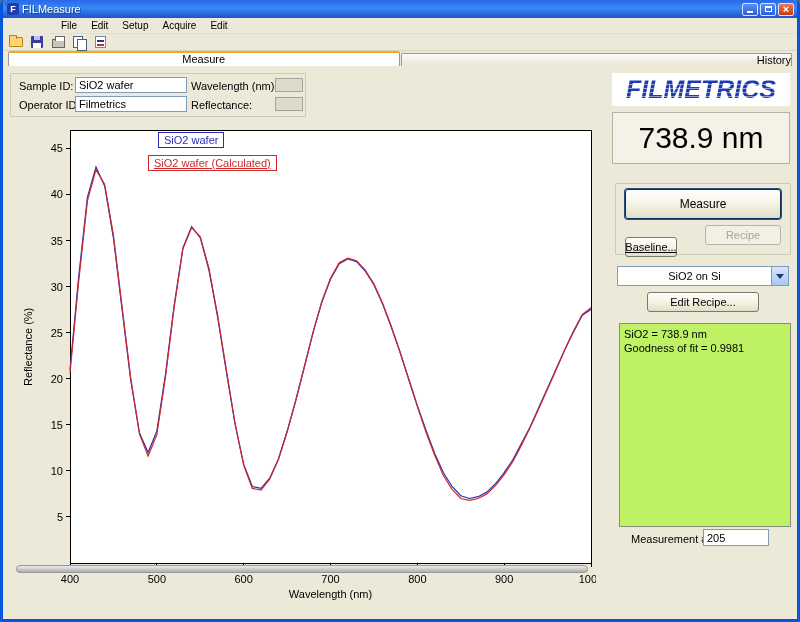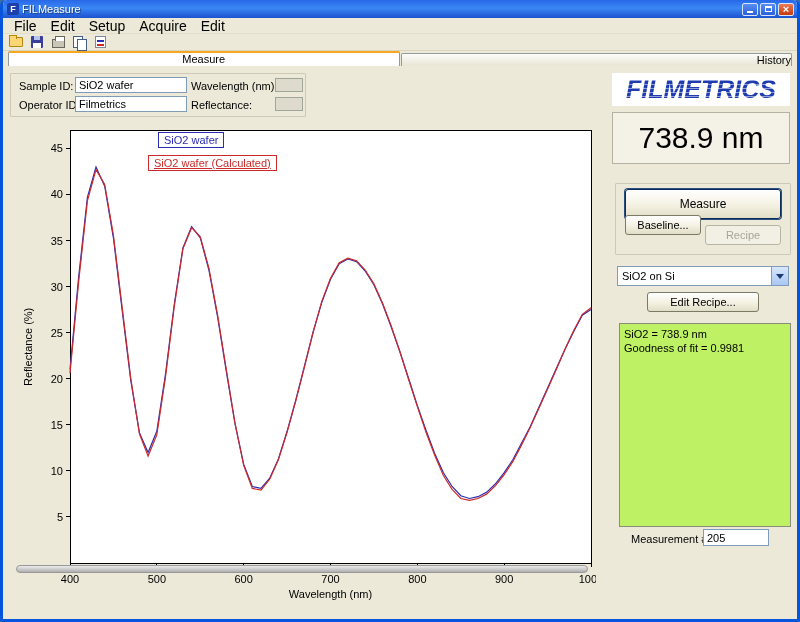--- a/index.html
+++ b/index.html
@@ -33,21 +33,21 @@
     display:flex; align-items:center; justify-content:center; cursor:default;
   }
   .winbtn.minmax { background:linear-gradient(180deg,#5a8ef5,#2b61d8); }
   .winbtn.close { background:linear-gradient(180deg,#ee7a57,#c13a11); }
   .glyph-min { display:block; width:6px; height:2px; background:#fff; margin-top:6px; }
   .glyph-max { display:block; width:7px; height:6px; border:1px solid #fff; border-top:2px solid #fff; }
   .glyph-close { color:#fff; font-size:11px; font-weight:bold; line-height:1; }
   
   .menubar {
     height:16px; display:flex; align-items:center; padding:0 4px;
-    background:#ece9d8; font-size:14px; border-bottom:1px solid #e2deca;
+    background:#ece9d8; font-size:10px; border-bottom:1px solid #e2deca;margin-left:47px;
   }
   .menu-item { padding:1px 7px; }
   .toolbar {
     height:17px; display:flex; align-items:center; gap:3px; padding:0 4px;
     background:#ece9d8; border-bottom:1px solid #d9d5c3;
   }
   .tb-btn { width:18px; height:15px; display:flex; align-items:center; justify-content:center; }
   .icon-folder { position:relative; width:14px; height:10px; background:#fcd575; border:1px solid #b8860b; border-radius:1px; }
   .icon-folder::before { content:""; position:absolute; left:-1px; top:-3px; width:6px; height:3px; background:#fcd575; border:1px solid #b8860b; border-bottom:none; }
   .icon-floppy { position:relative; width:12px; height:12px; background:#3a3f9e; border-radius:1px; }
@@ -127,21 +127,21 @@
     background:#f4f2e7; border:1px solid #b5b2a1;
     display:flex; align-items:center; justify-content:center;
     font-size:30px; color:#000;
   }
   .results-box {
     position:absolute; left:616px; top:257px; width:172px; height:204px;
     background:#bef264; border:1px solid #898c7f; padding:3px 4px; line-height:14px; overflow:hidden;
   }
   .combo {
     position:absolute; left:614px; top:200px; width:172px; height:20px;
-    border:1px solid #7f9db9; background:#fff; display:flex; align-items:center;
+    border:1px solid #7f9db9; background:#fff; display:flex; align-items:center;text-align:center;
   }
   .combo-text { flex:1; padding:0 4px; font-size:11px; white-space:nowrap; }
   .combo-arrow {
     width:17px; height:100%; border-left:1px solid #7f9db9;
     background:linear-gradient(180deg,#d8e6fb,#a9c7f2);
     display:flex; align-items:center; justify-content:center;
   }
   .combo-arrow::after { content:""; width:0; height:0; border:4px solid transparent; border-top:5px solid #1c3a72; margin-top:5px; }
   .label { position:absolute; color:#000; }
 </style>
@@ -256,21 +256,21 @@
     </div>
 
     <div class="logo-box">
       <span class="logo-text">FILMETRICS</span>
     </div>
 
     <div class="reading-box">738.9 nm</div>
 
     <div class="abs etched" style="left:612px; top:117px; width:176px; height:72px;"></div>
     <button class="xp-btn default-btn" style="left:622px; top:123px; width:156px; height:30px;">Measure</button>
-    <button class="xp-btn" style="left:622px; top:149px; width:76px; height:20px;">Baseline...</button>
+    <button class="xp-btn" style="left:622px; top:171px; width:52px; height:20px;text-decoration:underline;">Baseline...</button>
     <button class="xp-btn disabled" style="left:702px; top:159px; width:76px; height:20px;">Recipe</button>
 
     <div class="combo">
       <span class="combo-text">SiO2 on Si</span>
       <span class="combo-arrow"></span>
     </div>
 
     <button class="xp-btn" style="left:644px; top:226px; width:112px; height:20px;">Edit Recipe...</button>
 
     <div class="results-box">

